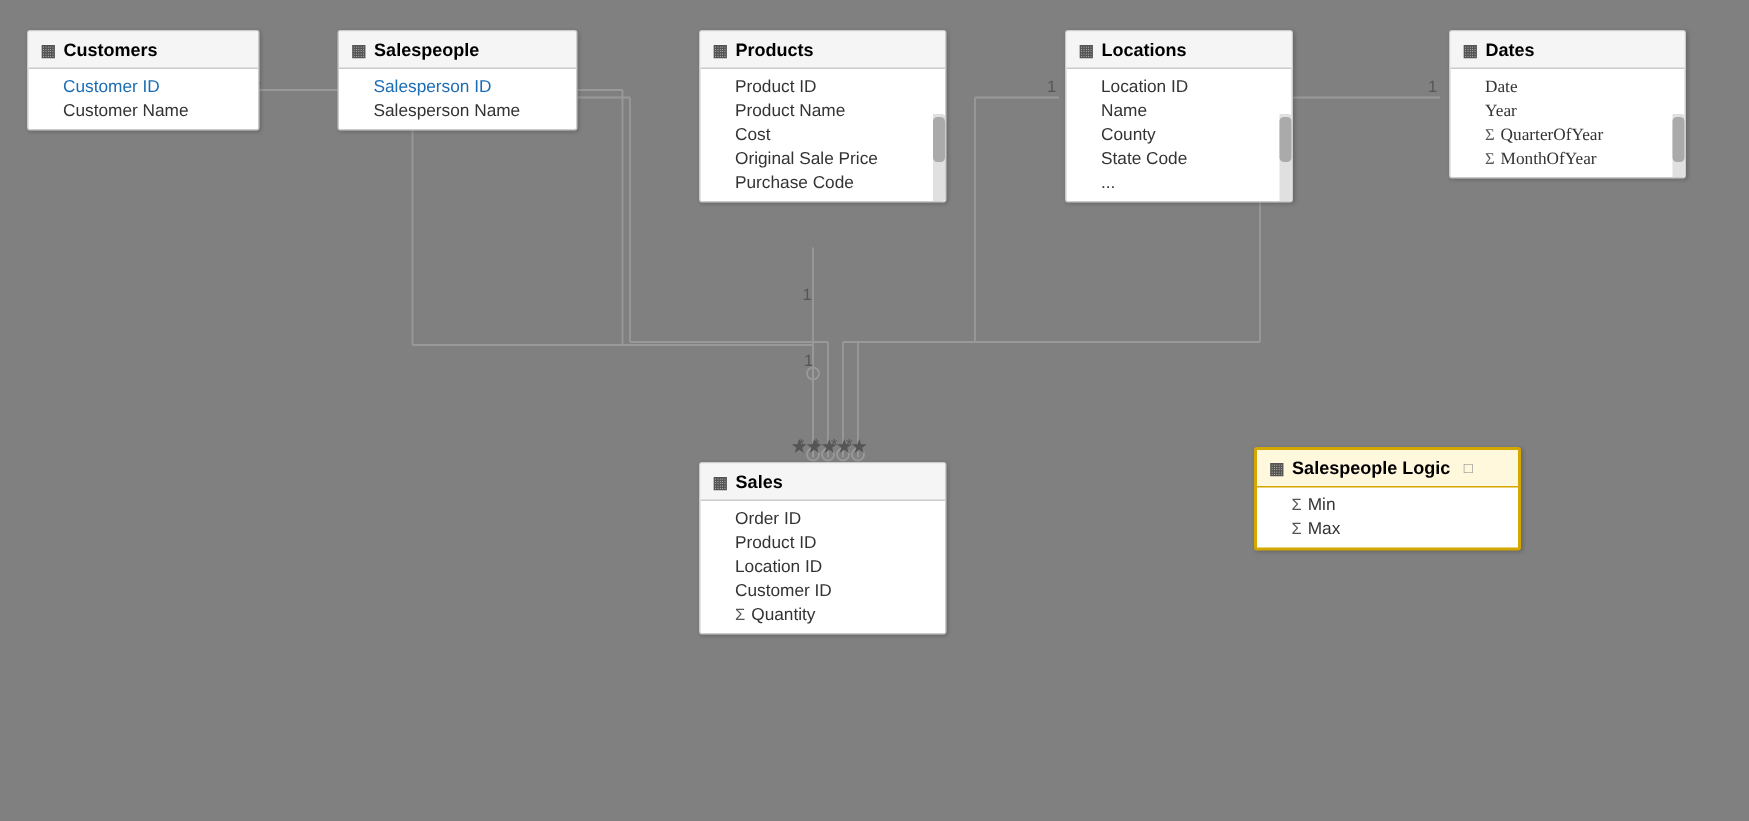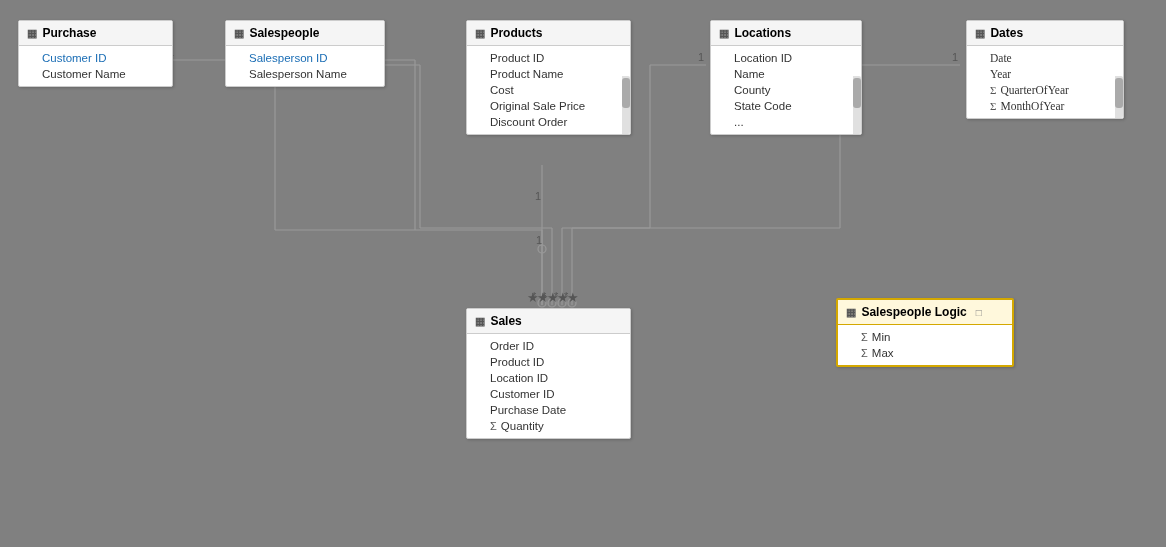--- a/index.html
+++ b/index.html
@@ -143,21 +143,21 @@
   <text x="547" y="302" font-size="13" fill="#555">★</text>
   <text x="557" y="302" font-size="13" fill="#555">★</text>
   <text x="567" y="302" font-size="13" fill="#555">★</text>
 
   <text x="536" y="244" font-size="11" fill="#555">1</text>
 </svg>
 
 <div class="table-card" style="left:18px; top:20px; width:155px;">
   <div class="table-header">
     <span class="table-icon">▦</span>
-    <span>Purchase</span>
+    <span>Customers</span>
   </div>
   <div class="table-body">
     <div class="field-row highlighted">Customer ID</div>
     <div class="field-row">Customer Name</div>
   </div>
 </div>
 
 <div class="table-card" style="left:225px; top:20px; width:160px;">
   <div class="table-header">
     <span class="table-icon">▦</span>
@@ -172,21 +172,21 @@
 <div class="table-card" style="left:466px; top:20px; width:165px; position:absolute;">
   <div class="table-header">
     <span class="table-icon">▦</span>
     <span>Products</span>
   </div>
   <div class="table-body" style="position:relative; padding-right:12px;">
     <div class="field-row">Product ID</div>
     <div class="field-row">Product Name</div>
     <div class="field-row">Cost</div>
     <div class="field-row">Original Sale Price</div>
-    <div class="field-row" style="overflow:hidden;">Discount Order</div>
+    <div class="field-row" style="overflow:hidden;">Purchase Code</div>
     <div class="scroll-indicator">
       <div class="scroll-thumb"></div>
     </div>
   </div>
 </div>
 
 <div class="table-card" style="left:710px; top:20px; width:152px;">
   <div class="table-header">
     <span class="table-icon">▦</span>
     <span>Locations</span>
@@ -226,21 +226,20 @@
 <div class="table-card" style="left:466px; top:308px; width:165px;">
   <div class="table-header">
     <span class="table-icon">▦</span>
     <span>Sales</span>
   </div>
   <div class="table-body">
     <div class="field-row">Order ID</div>
     <div class="field-row">Product ID</div>
     <div class="field-row">Location ID</div>
     <div class="field-row">Customer ID</div>
-    <div class="field-row">Purchase Date</div>
     <div class="field-row">
       <span class="sigma-icon">Σ</span> Quantity
     </div>
   </div>
 </div>
 
 <div class="table-card logic-card" style="left:836px; top:298px; width:178px;">
   <div class="table-header">
     <span class="table-icon">▦</span>
     <span>Salespeople Logic</span>

